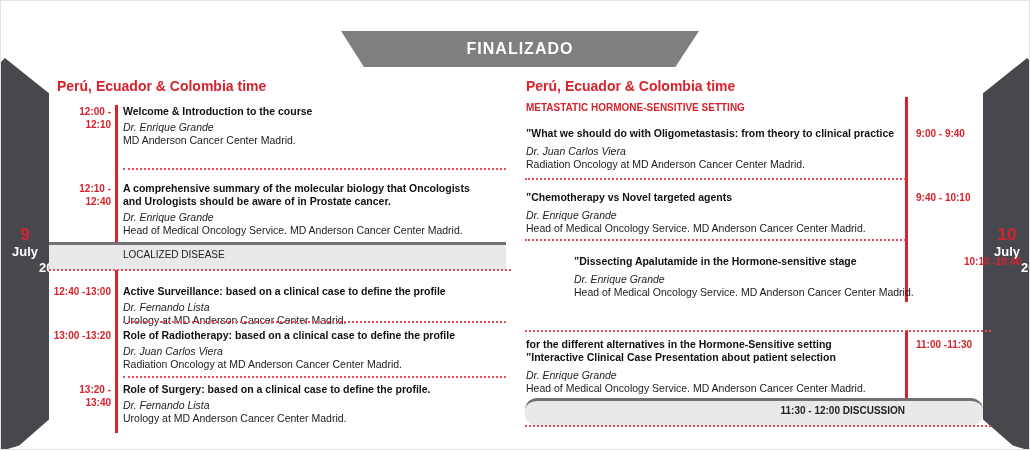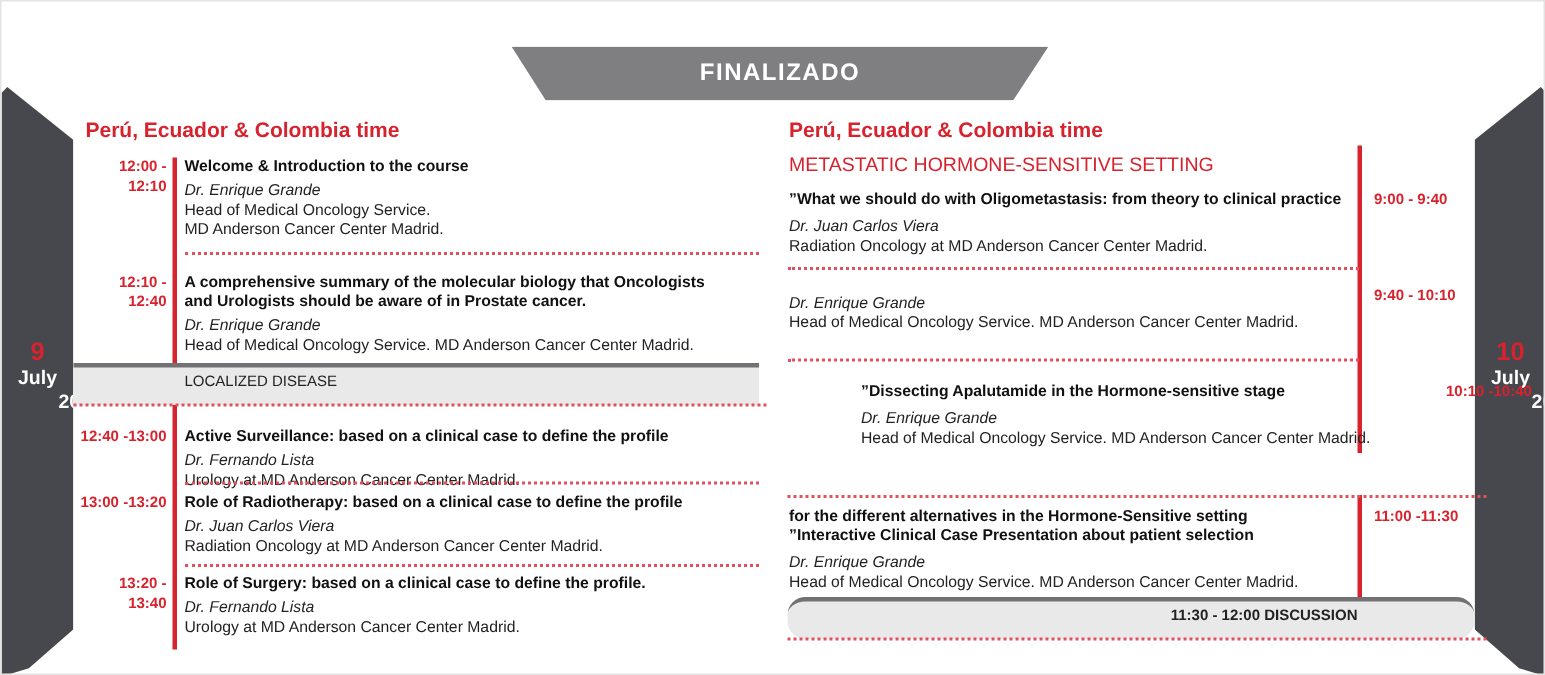--- a/index.html
+++ b/index.html
@@ -23,21 +23,21 @@
   .ribbon-left  { left:0;  clip-path:polygon(0 1%,8% 0,100% 9%,100% 92%,38% 98.6%,0 100%); }
   .ribbon-right { left:982px; clip-path:polygon(0 9%,92% 0,100% 1%,100% 100%,62% 98.6%,0 92%); }
   .datebox { position:absolute; top:168px; width:100%; text-align:center; }
   .datebox .day   { color:#d6232e; font-weight:bold; font-size:17px; line-height:18px; }
   .datebox .month { color:#fff; font-weight:bold; font-size:13px; line-height:16px; }
   .datebox .year  { color:#fff; font-weight:bold; font-size:13px; line-height:16px;padding-left:38px; }
 
   .tz { position:absolute; color:#d6232e; font-weight:bold; font-size:14px; }
   .tz-left { left:56px; top:77px; }
   .tz-right{ left:525px; top:77px; }
-  .sect-heading { position:absolute; left:525px; top:101px; color:#d6232e; font-weight:normal; font-size:13px; }
+  .sect-heading { position:absolute; left:525px; top:101px; color:#d6232e; font-weight:bold; font-size:10px; }
 
   
   .session { position:absolute; display:flex; align-items:flex-start; }
   .lsession { left:52px; width:455px; }
   .lsession .time { width:58px; text-align:right; color:#d6232e; font-weight:bold; font-size:10px; line-height:13px; }
   .lsession .content { margin-left:12px; width:383px; }
   .rsession { left:525px; width:460px; }
   .rsession .content { width:372px; }
   .rsession .time { margin-left:18px; width:66px; color:#d6232e; font-weight:bold; font-size:10px; line-height:13px; }
 
@@ -105,21 +105,20 @@
   <div class="tz tz-left">Perú, Ecuador &amp; Colombia time</div>
 
   <div class="vline vl-l1"></div>
   <div class="vline vl-l2"></div>
 
   <div class="session lsession pos-ls1">
     <div class="time">12:00 - 12:10</div>
     <div class="content">
       <div class="title">Welcome &amp; Introduction to the course</div>
       <div class="speaker">Dr. Enrique Grande</div>
-      <div class="dept">Head of Medical Oncology Service.</div>
       <div class="dept">MD Anderson Cancer Center Madrid.</div>
     </div>
   </div>
 
   <div class="dotted d-l1"></div>
 
   <div class="session lsession pos-ls2">
     <div class="time">12:10 - 12:40</div>
     <div class="content">
       <div class="title">A comprehensive summary of the molecular biology that Oncologists</div>
@@ -175,20 +174,21 @@
       <div class="speaker">Dr. Juan Carlos Viera</div>
       <div class="dept">Radiation Oncology at MD Anderson Cancer Center Madrid.</div>
     </div>
     <div class="time">9:00 - 9:40</div>
   </div>
 
   <div class="dotted d-r1"></div>
 
   <div class="session rsession pos-rs2">
     <div class="content">
+      <div class="title">”Chemotherapy vs Novel targeted agents</div>
       <div class="speaker">Dr. Enrique Grande</div>
       <div class="dept">Head of Medical Oncology Service. MD Anderson Cancer Center Madrid.</div>
     </div>
     <div class="time">9:40 - 10:10</div>
   </div>
 
   <div class="dotted d-r2"></div>
 
   <div class="session rsession pos-rs3">
     <div class="content">

